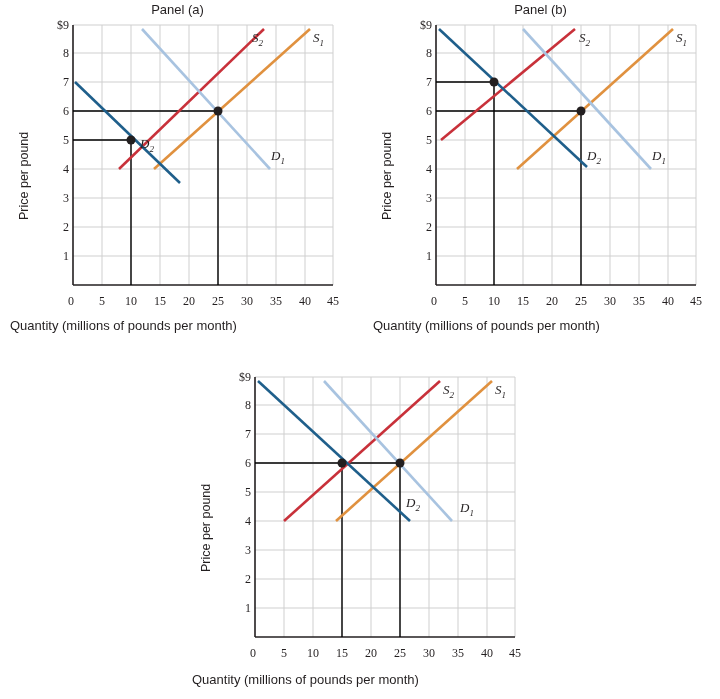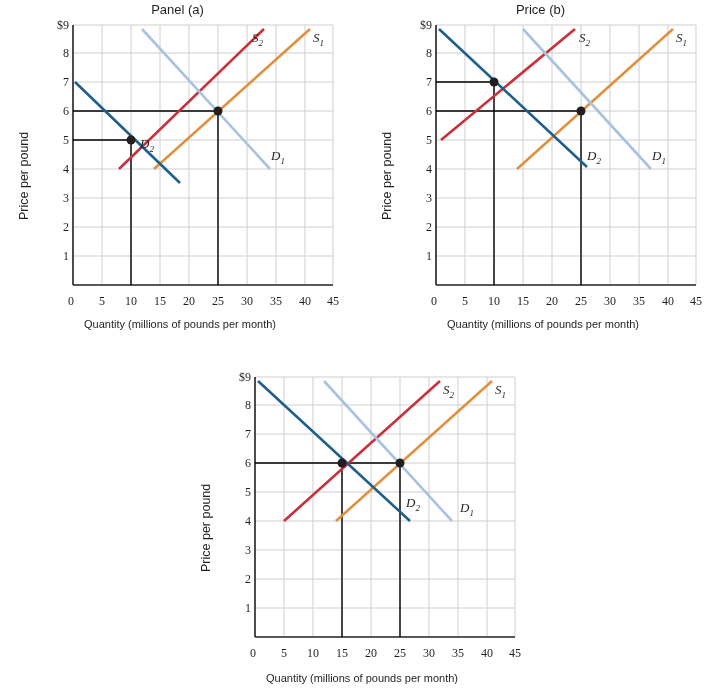--- a/index.html
+++ b/index.html
@@ -17,22 +17,22 @@
     text-align:center;
     font-size:13px;
     color:#231f20;
     font-family:"Liberation Sans", sans-serif;
   }
   .plot-wrap{position:absolute;}
   svg{display:block;}
   .xlabel{
     position:absolute;
     width:100%;
-    text-align:center;
-    font-size:11px;
+    text-align:left;
+    font-size:13px;
     color:#231f20;
     font-family:"Liberation Sans", sans-serif;
   }
   .ylabel{
     position:absolute;
     font-size:12.5px;
     color:#231f20;
     font-family:"Liberation Sans", sans-serif;
     transform:rotate(-90deg);
     transform-origin:left top;
@@ -122,21 +122,21 @@
         <text x="243" y="140" font-size="13" font-style="italic">D<tspan font-size="9" dy="4">1</tspan></text>
         <text x="112" y="128" font-size="13" font-style="italic">D<tspan font-size="9" dy="4">2</tspan></text>
       </g>
     </svg>
   </div>
 
   <div class="xlabel" style="top:318px;left:10px;width:340px;">Quantity (millions of pounds per month)</div>
 </div>
 
 <div class="panel" style="left:363px;top:0px;width:355px;height:340px;">
-  <div class="panel-title" style="top:2px;left:0;">Price (b)</div>
+  <div class="panel-title" style="top:2px;left:0;">Panel (b)</div>
 
   <div class="ylabel" style="left:17px;top:220px;">Price per pound</div>
 
   <div class="plot-wrap" style="left:28px;top:20px;">
     <svg width="320" height="300" viewBox="0 0 320 300">
       <g stroke="#cfcfcf" stroke-width="1">
         <line x1="45" y1="5" x2="305" y2="5"></line>
         <line x1="45" y1="33" x2="305" y2="33"></line>
         <line x1="45" y1="62" x2="305" y2="62"></line>
         <line x1="45" y1="91" x2="305" y2="91"></line>

